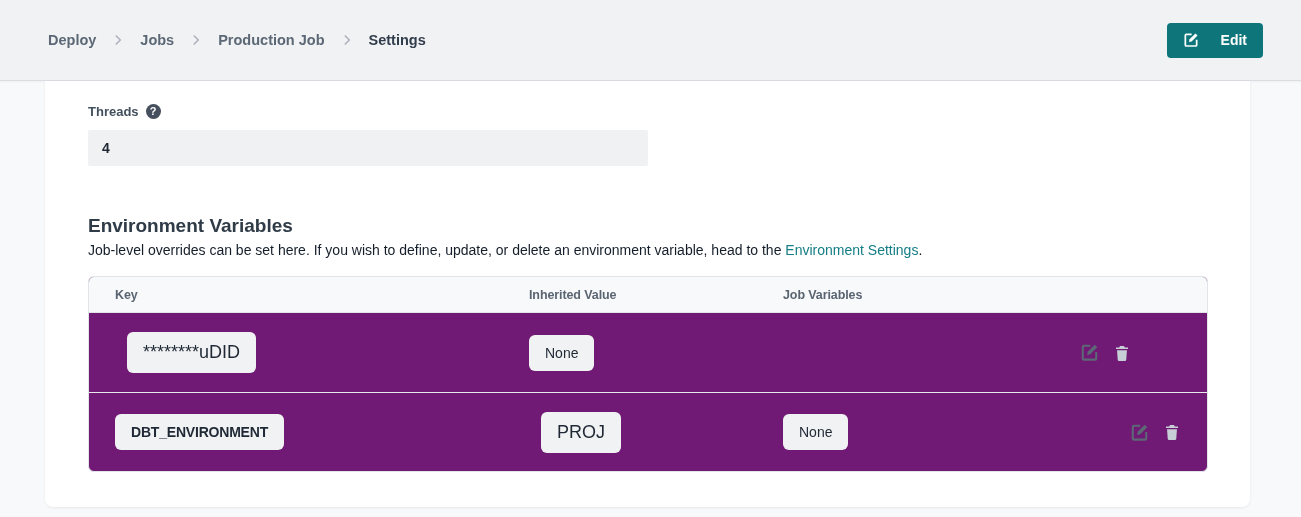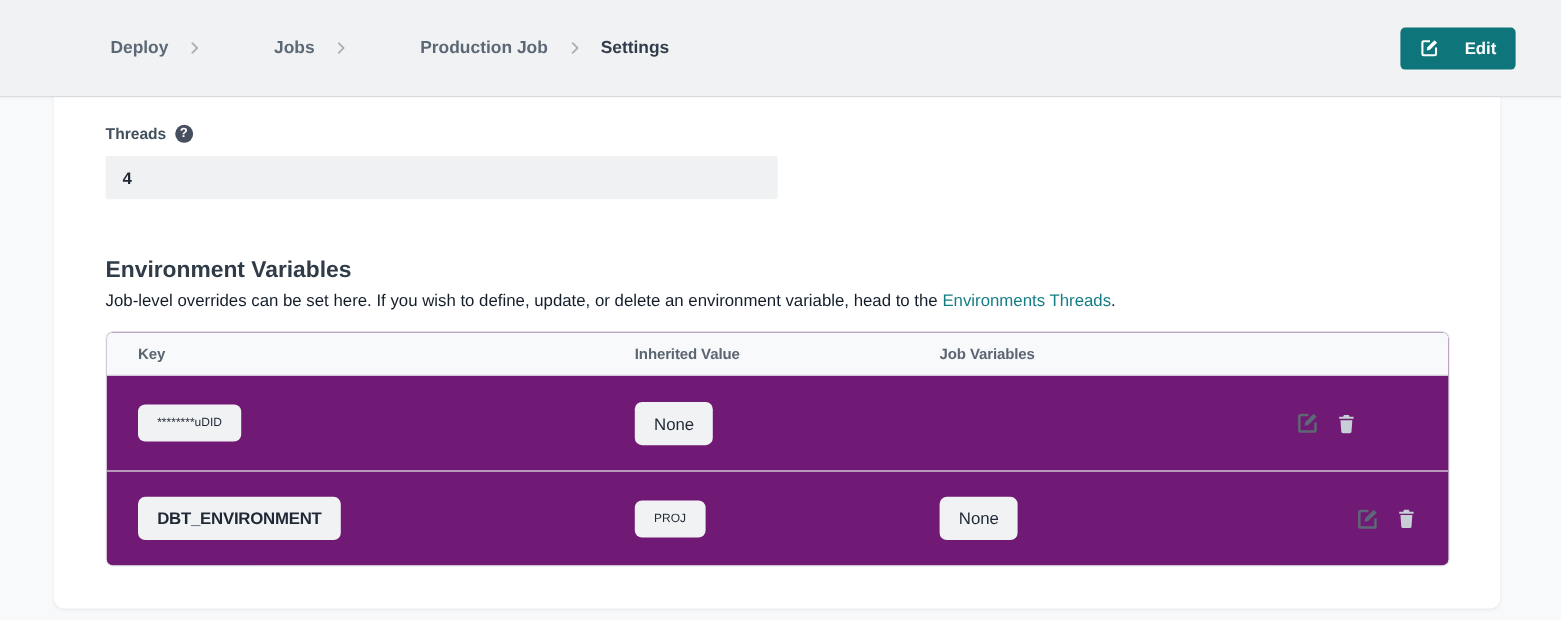--- a/index.html
+++ b/index.html
@@ -17,21 +17,21 @@
     border-bottom: 1px solid #d9dce0;
     box-shadow: 0 1px 2px rgba(0,0,0,.04);
     display: flex;
     align-items: center;
     justify-content: space-between;
     padding: 0 38px 0 48px;
   }
   .breadcrumb { display: flex; align-items: center; }
   .bc-item {
     font-size: 14.5px; font-weight: 700; color: #5c6875;
-    text-decoration: none; cursor: pointer; margin-left: 44px;
+    text-decoration: none; cursor: pointer;
   }
   .bc-sep { margin: 0 15px; display: flex; align-items: center; color: #aab1b9; }
   .bc-current { font-size: 14.5px; font-weight: 700; color: #323d4b; }
 
   .edit-btn {
     display: inline-flex; align-items: center; gap: 22px;
     height: 35px; padding: 0 16px;
     background: var(--accent, #0e757b);
     color: #fff; border: none; border-radius: 4px;
     font-family: inherit; font-size: 14px; font-weight: 700;
@@ -88,21 +88,21 @@
   }
   .trow + .trow { border-top: 1px solid #e7e9eb; }
 
   .pill {
     display: inline-block;
     background: #f1f2f3; border-radius: 6px;
     padding: 10px 16px;
     font-size: 14px; color: #1f2835; white-space: nowrap;
   }
   .pill.key { font-weight: 700; letter-spacing: -0.2px; }
-  .pill.val { font-size: 10px; }
+  .pill.val { font-size: 18px; margin-left: 12px; }
 
   .actions { display: flex; align-items: center; justify-content: flex-end; gap: 14px; }
   .icon-btn {
     background: none; border: none; padding: 0; cursor: pointer;
     display: inline-flex; align-items: center;
   }
   .icon-btn.edit { color: #5c6876; }
   .icon-btn.trash { color: #c8ced5; }
 </style>
 </head>
@@ -147,21 +147,21 @@
 
     <div>
       <div class="field-label-row">
         <span class="field-label">Threads</span>
         <span class="help-icon">?</span>
       </div>
       <input class="text-input" type="text" readonly="" value="4" style="">
     </div>
 
     <h2 class="section-title">Environment Variables</h2>
-    <p class="section-desc"><span>Job-level overrides can be set here. If you wish to define, update, or delete an environment variable, head to the </span><a class="link">Environments Threads</a><span>.</span></p>
+    <p class="section-desc"><span>Job-level overrides can be set here. If you wish to define, update, or delete an environment variable, head to the </span><a class="link">Environment Settings</a><span>.</span></p>
 
     <div class="env-table">
 
       <div class="thead">
         <div>Key</div>
         <div>Inherited Value</div>
         <div>Job Variables</div>
         <div></div>
       </div>
 

